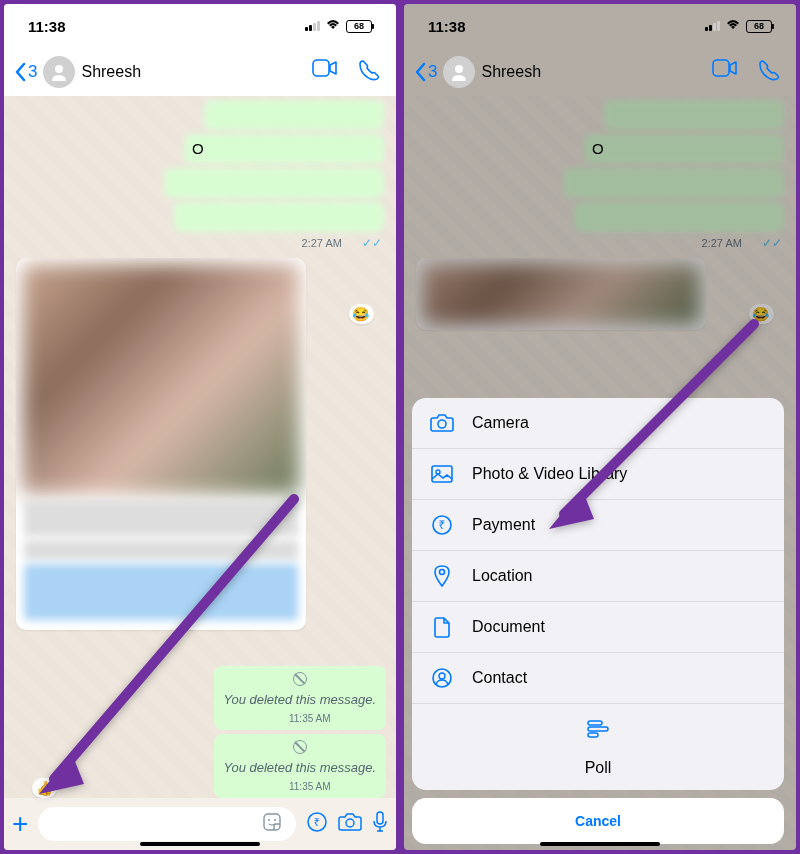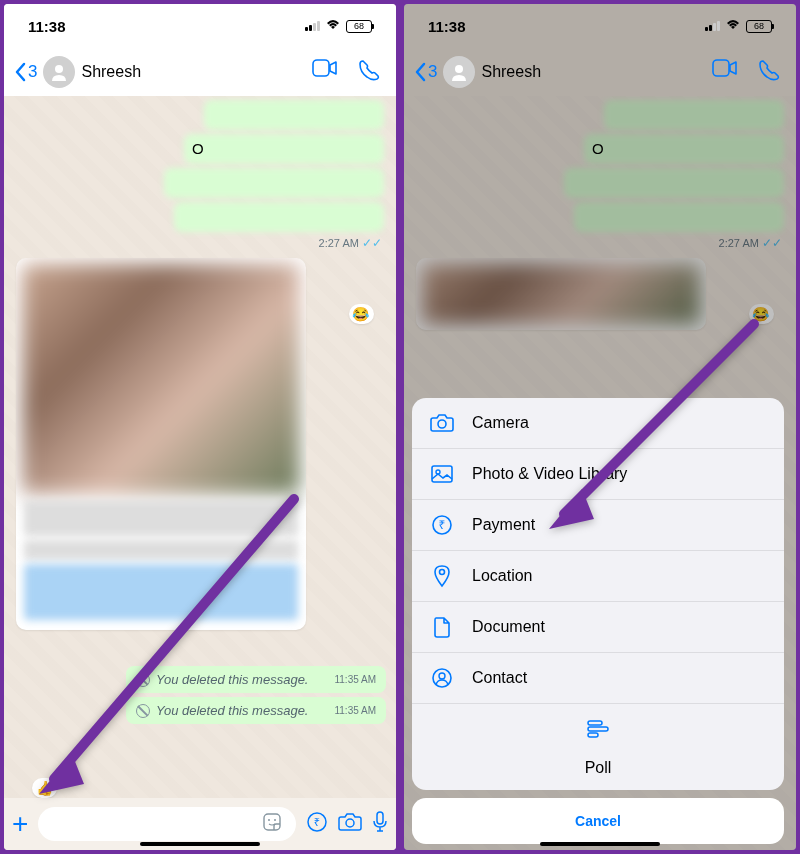--- a/index.html
+++ b/index.html
@@ -7,46 +7,46 @@
 .phone { flex: 1; background: #efe7de; border-radius: 4px; position: relative; overflow: hidden; }
 .phone.dimmed::before { content: ''; position: absolute; inset: 0; background: rgba(0,0,0,0.25); z-index: 5; pointer-events: none; }
 
 .status-bar { height: 44px; background: #fff; display: flex; justify-content: space-between; align-items: center; padding: 0 24px; font-weight: 600; font-size: 15px; position: relative; z-index: 6; }
 .phone.dimmed .status-bar { background: transparent; }
 .status-right { display: flex; gap: 5px; align-items: center; }
 .signal-bars { display: flex; gap: 1px; align-items: flex-end; }
 .signal-bars span { width: 3px; background: #000; border-radius: 1px; }
 .signal-bars span:nth-child(1){height:4px} .signal-bars span:nth-child(2){height:6px} .signal-bars span:nth-child(3){height:8px;background:#ccc} .signal-bars span:nth-child(4){height:10px;background:#ccc}
 .wifi { font-size: 14px; }
-.battery { border: 1px solid #000; border-radius: 3px; width: 26px; height: 13px; position: relative; font-size: 9px; display: flex; align-items: center; justify-content: center; font-weight: 400; }
+.battery { border: 1px solid #000; border-radius: 3px; width: 26px; height: 13px; position: relative; font-size: 9px; display: flex; align-items: center; justify-content: center; font-weight: 700; }
 .battery::after { content: ''; position: absolute; right: -3px; top: 3px; width: 2px; height: 5px; background: #000; border-radius: 0 1px 1px 0; }
 
 .nav-bar { height: 48px; background: #fff; display: flex; align-items: center; padding: 0 10px; gap: 6px; position: relative; z-index: 6; }
 .phone.dimmed .nav-bar { background: transparent; }
 .back-btn { color: #007aff; font-size: 20px; display: flex; align-items: center; gap: 2px; }
 .back-count { font-size: 17px; }
 .avatar { width: 32px; height: 32px; border-radius: 50%; background: #d0d0d0; display: flex; align-items: center; justify-content: center; color: #fff; }
 .contact-name { font-weight: 400; font-size: 16px; flex: 1; }
 .nav-icons { display: flex; gap: 20px; margin-right: 6px; }
 .nav-icon { color: #007aff; }
 
 .chat-area { position: absolute; top: 92px; bottom: 0; left: 0; right: 0; overflow: hidden; background-image: repeating-linear-gradient(45deg, rgba(200,190,180,0.05) 0 10px, transparent 10px 20px); }
 .bubble-out { background: #d9fdd3; border-radius: 8px; padding: 8px 10px; margin: 4px 12px 4px auto; max-width: 75%; width: fit-content; position: relative; filter: blur(3px); min-height: 30px; min-width: 180px; }
-.time-stamp { font-size: 11px; color: #667781; text-align: right; margin: 2px 14px 0 0; display: flex; justify-content: flex-end; align-items: center; gap: 3px; }
+.time-stamp { font-size: 11px; color: #667781; text-align: right; margin: 2px 14px 0 0; display: flex; justify-content: flex-end; align-items: center; gap: 20px; }
 .checks { color: #53bdeb; font-size: 12px; }
 .reaction { background: #fff; border-radius: 12px; padding: 2px 4px; font-size: 14px; box-shadow: 0 1px 2px rgba(0,0,0,0.1); position: absolute; }
 .reaction.laugh { right: 22px; top: 208px; }
 .reaction.thumb { left: 28px; top: 682px; }
 
 .media-card { background: #fff; border-radius: 10px; margin: 8px 90px 8px 12px; overflow: hidden; box-shadow: 0 1px 2px rgba(0,0,0,0.08); }
 .media-blur { height: 230px; background: linear-gradient(135deg, #c8a590 0%, #8b6b5a 30%, #d8b8a8 60%, #6a7a5a 100%); filter: blur(10px); margin: 6px; border-radius: 6px; position: relative; }
 .card-text1 { height: 36px; margin: 4px 8px; filter: blur(4px); background: #ddd; border-radius: 4px; }
 .card-blue { height: 56px; margin: 4px 8px 10px; filter: blur(4px); background: #aad3f5; border-radius: 4px; }
 
-.deleted-row { background: #d9fdd3; border-radius: 8px; padding: 6px 10px; margin: 4px 10px 4px auto; width: fit-content; display: flex; align-items: center; gap: 6px; font-size: 13px; color: #54656f; font-style: italic; }
+.deleted-row { background: #d9fdd3; border-radius: 8px; padding: 6px 10px; margin: 4px 10px 4px auto; width: fit-content; display: flex; align-items: center; gap: 6px; font-size: 13px; color: #54656f; font-style: italic; flex-direction: column; }
 .deleted-time { font-size: 10px; color: #667781; font-style: normal; margin-left: 20px; }
 .no-icon { width: 14px; height: 14px; border: 1.5px solid #8696a0; border-radius: 50%; position: relative; }
 .no-icon::after { content: ''; position: absolute; width: 14px; height: 1.5px; background: #8696a0; top: 5px; left: -1px; transform: rotate(45deg); }
 
 .input-bar { position: absolute; bottom: 0; left: 0; right: 0; height: 52px; background: #f5f0ea; display: flex; align-items: center; padding: 0 8px; gap: 10px; }
 .plus-btn { color: #007aff; font-size: 28px; font-weight: 300; }
 .text-input { flex: 1; height: 34px; background: #fff; border-radius: 18px; border: none; padding: 0 14px; display: flex; align-items: center; justify-content: flex-end; }
 .sticker-ic { color: #8696a0; }
 .toolbar-ic { color: #007aff; }
 .home-indicator { position: absolute; bottom: 4px; left: 50%; transform: translateX(-50%); width: 120px; height: 4px; background: #000; border-radius: 3px; z-index: 20; }

